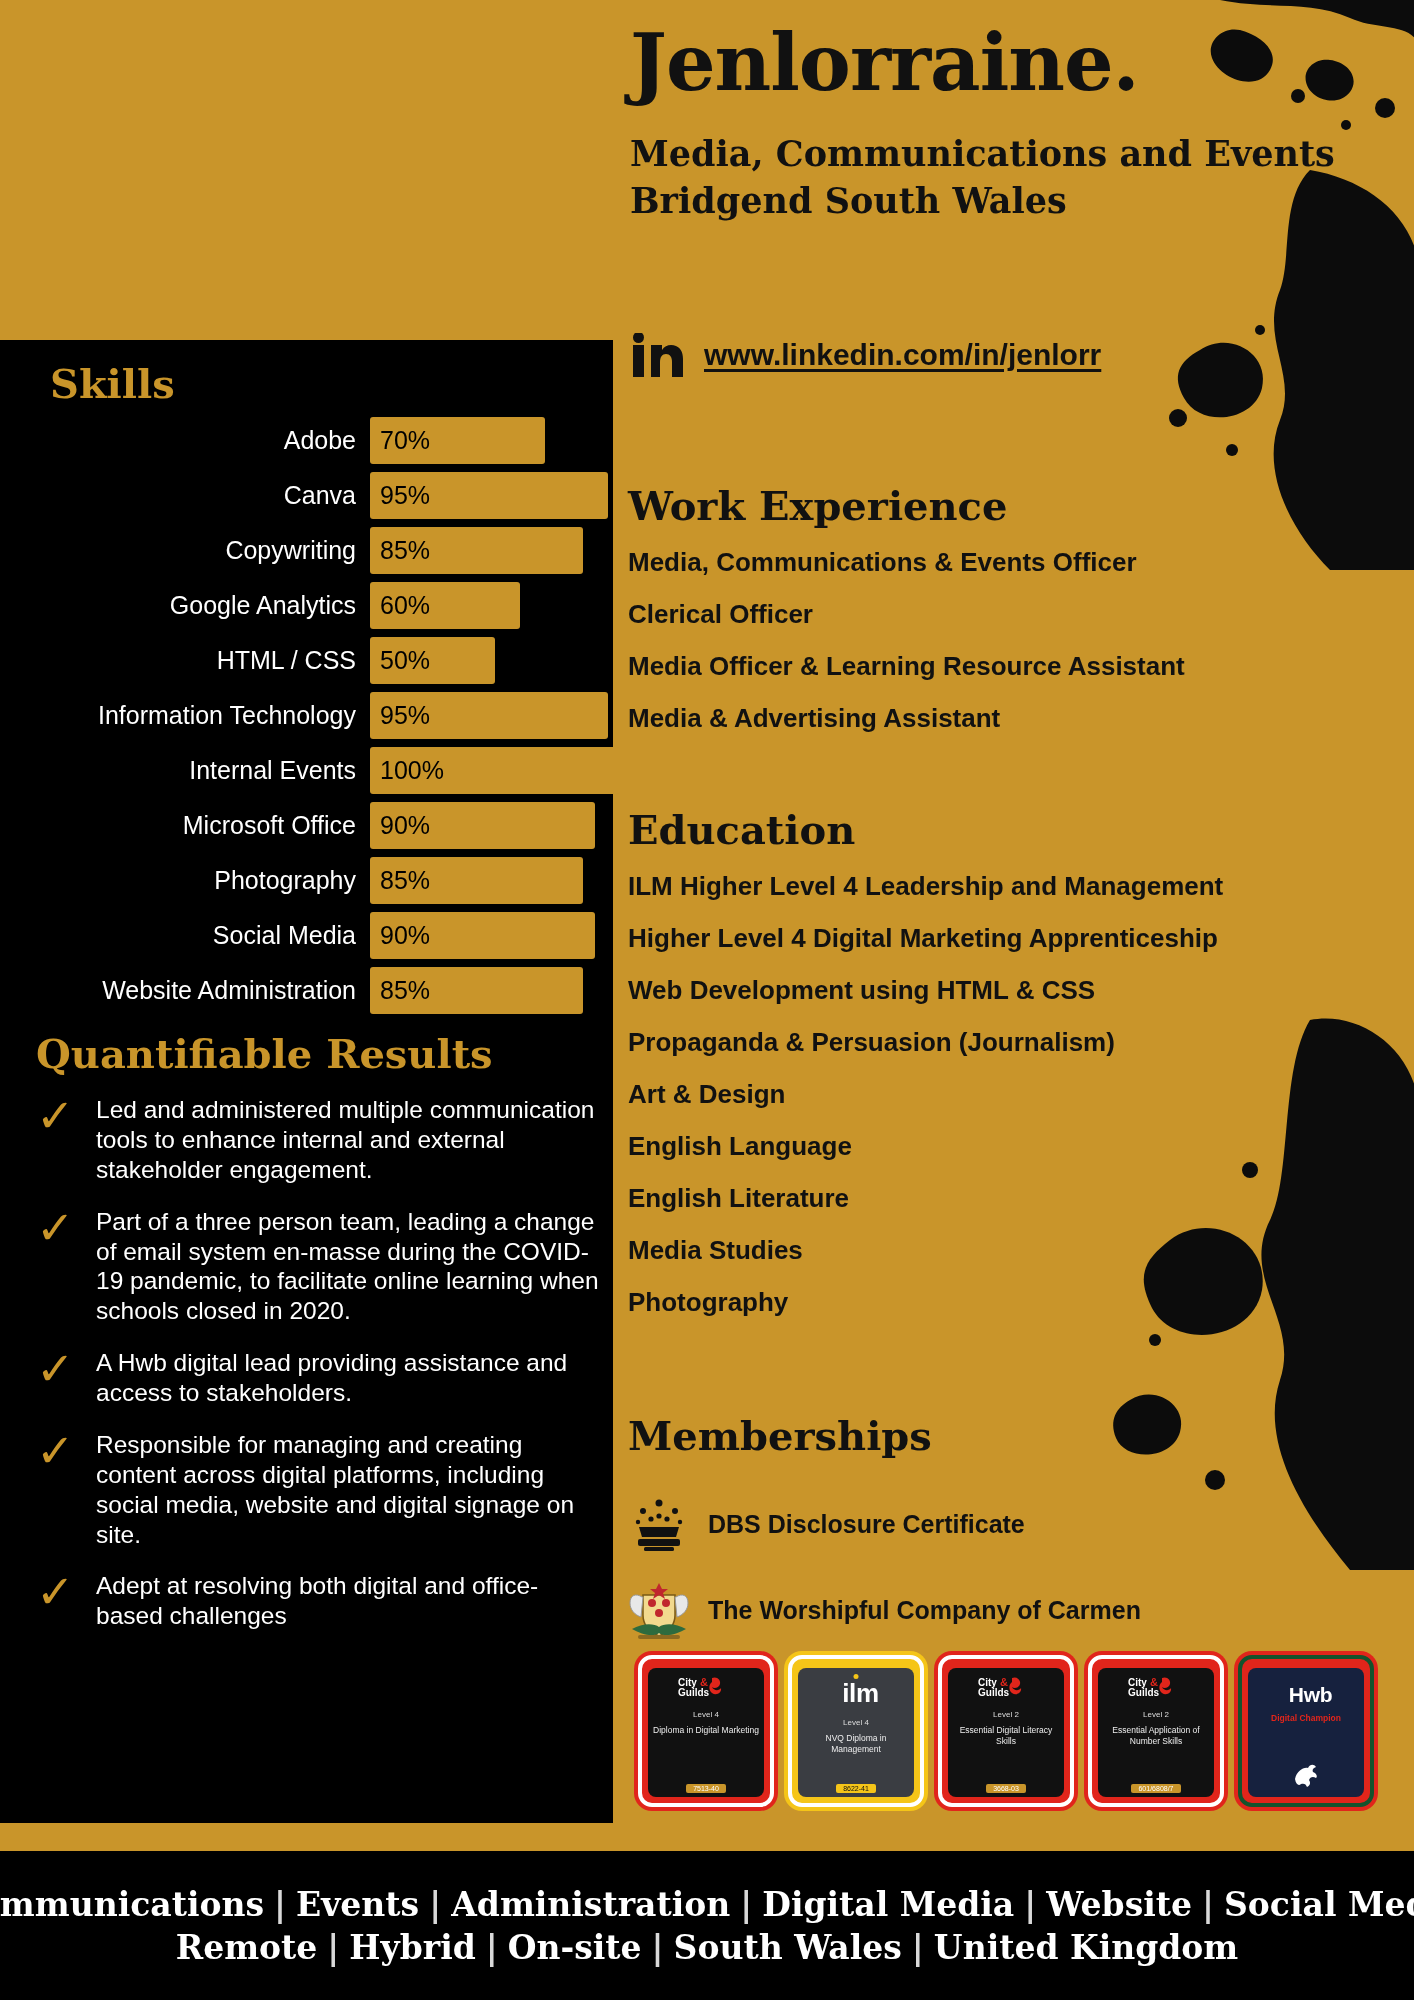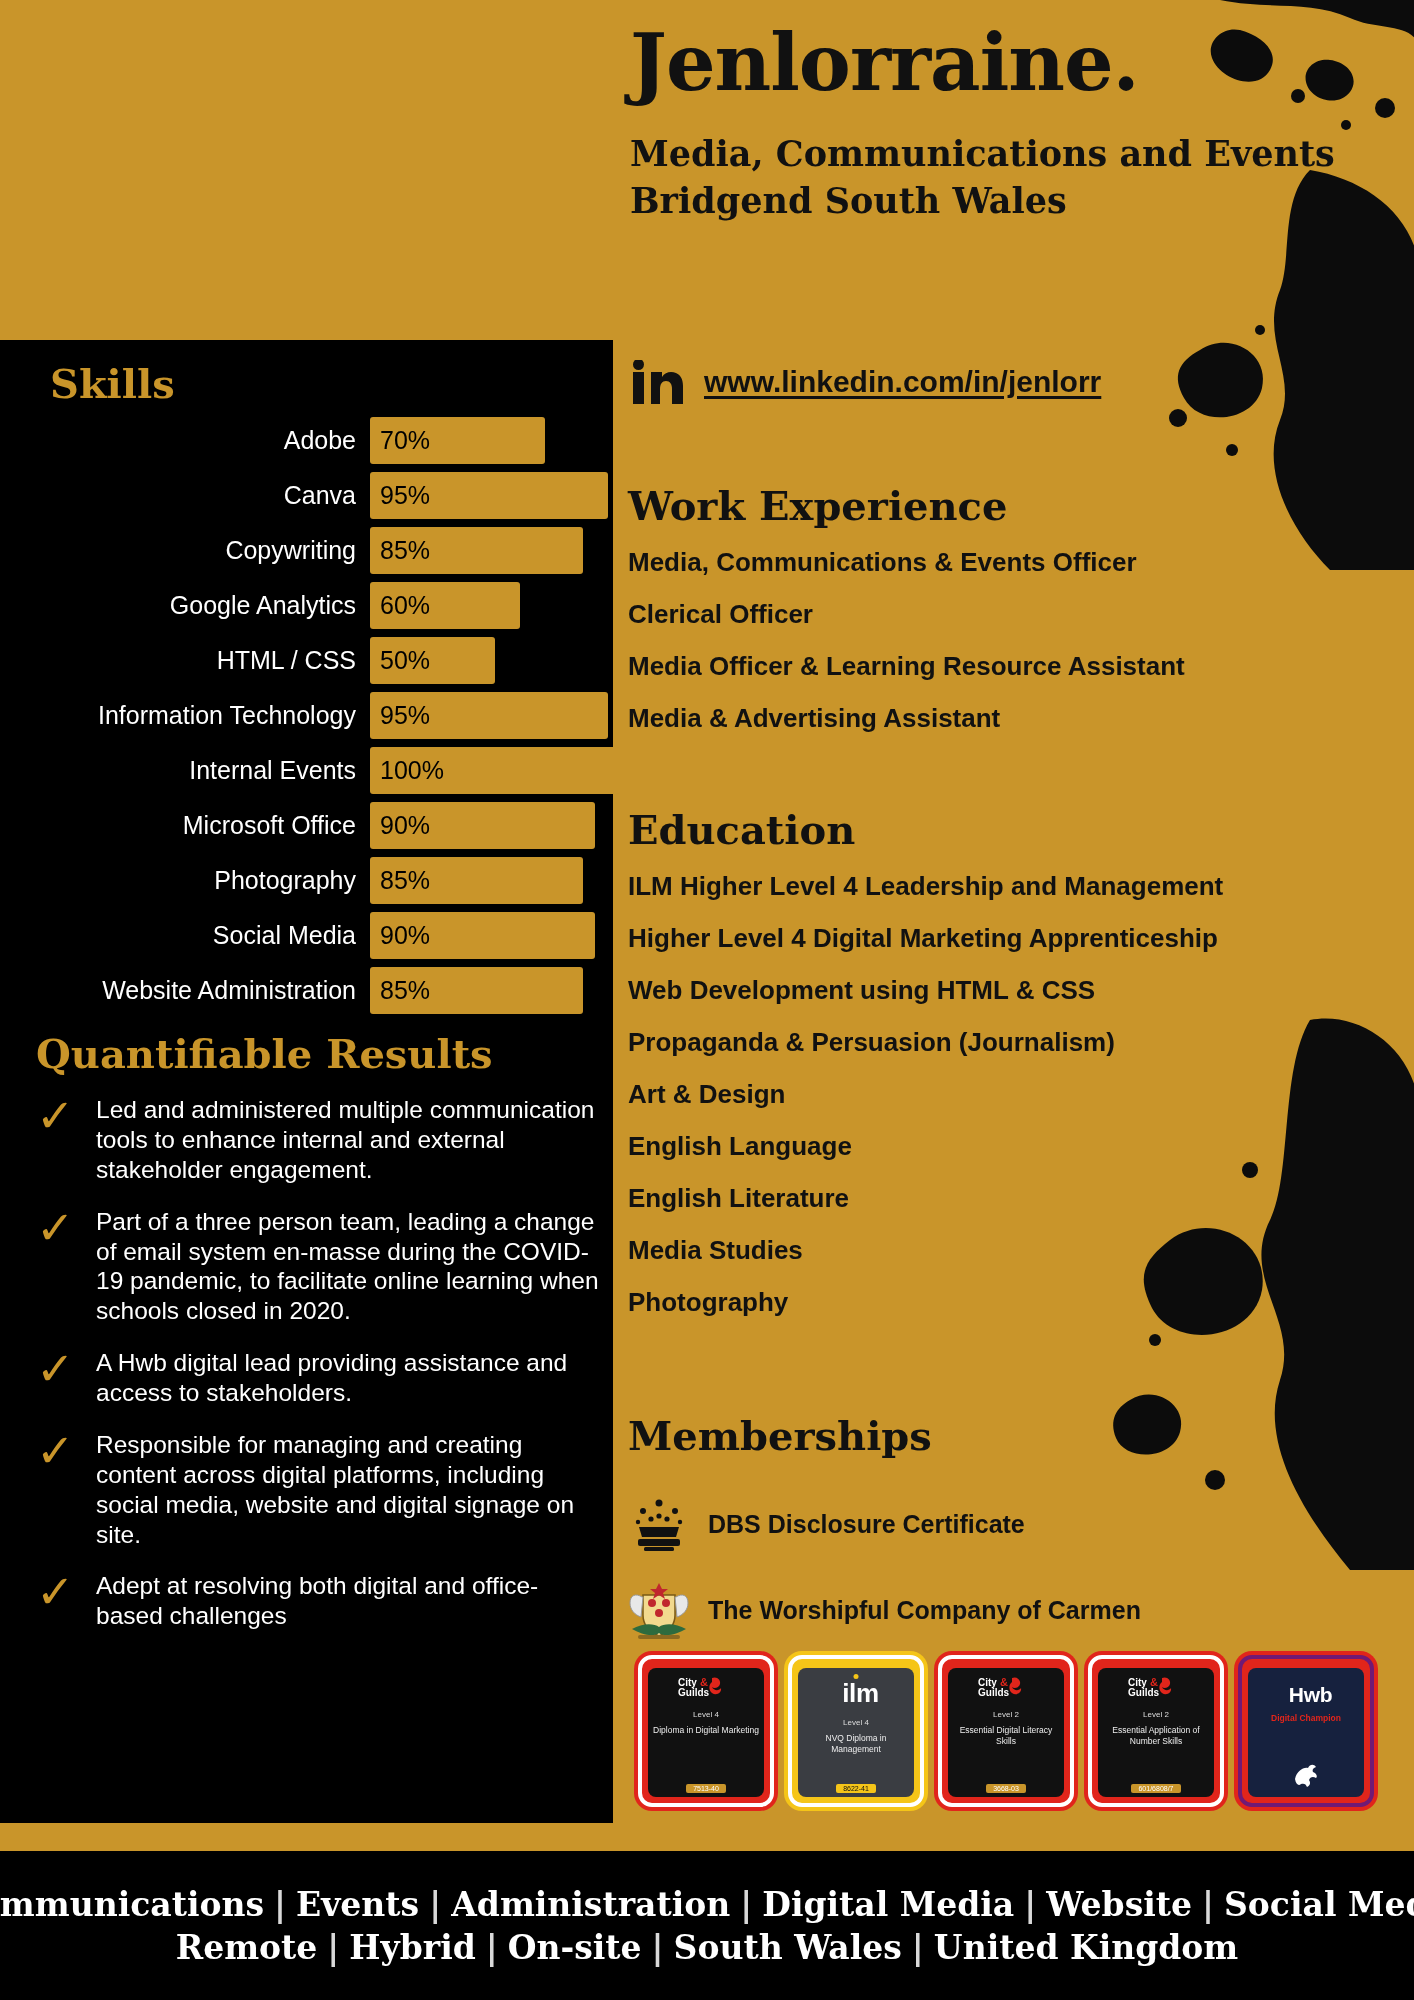--- a/index.html
+++ b/index.html
@@ -57,21 +57,21 @@
     font-size: 78px; font-weight: 700;
     color: #111; letter-spacing: -1px; line-height: 1.05;
   }
   .tagline {
     font-family: "DejaVu Serif", serif;
     font-size: 35px; font-weight: 700; color: #111;
     line-height: 1.35; margin-top: 26px;
   }
 
   
-  .contact { position: absolute; left: 628px; top: 330px; width: 770px; margin-top: 27px; }
+  .contact { position: absolute; left: 628px; top: 330px; width: 770px; }
   .contact-row { display: flex; align-items: center; gap: 18px; margin-bottom: 16px; }
   .c-icon { width: 58px; height: 50px; display: flex; align-items: center; justify-content: center; flex: 0 0 58px; }
   .c-link {
     font-size: 30px; font-weight: 700; color: #111;
     text-decoration: underline; text-underline-offset: 4px;
     font-family: "Liberation Sans", sans-serif;
   }
 
   
   .rcol { position: absolute; left: 628px; width: 760px; }
@@ -356,21 +356,21 @@
           <text x="22" y="10" fill="#E1251B" font-family="Liberation Sans, sans-serif" font-size="11" font-weight="700">&amp;</text>
           <text x="0" y="20" fill="#fff" font-family="Liberation Sans, sans-serif" font-size="10" font-weight="700">Guilds</text>
           <path fill="#E1251B" d="M34,2 c5,-2 9,2 8,6 -1,4 -6,5 -8,3 2,4 7,4 9,1 1,5 -5,8 -9,5 -3,-2 -4,-8 0,-11 Z"></path>
         </svg>
         <div class="badge-level">Level 2</div>
         <div class="badge-title">Essential Application of Number Skills</div>
         <div class="badge-code">601/6808/7</div>
       </div>
     </div>
 
-    <div class="badge" style="background:#E1251B;border:4px solid #701a75;box-shadow:0 0 0 4px #E1251B">
+    <div class="badge" style="background:#E1251B;border:4px solid #14532d;box-shadow:0 0 0 4px #E1251B">
       <div class="badge-inner" style="background:#16213E">
         <div class="badge-brand" style="font-size:21px;margin-top:8px">Hwb</div>
         <div class="badge-title" style="color:#E1251B;font-weight:700;margin-top:5px">Digital Champion</div>
         <svg width="30" height="32" viewBox="0 0 30 32" style="margin-top:auto;margin-bottom:4px">
           <path fill="#fff" d="M4,22 c2,-8 8,-12 13,-11 2,-4 6,-4 8,-1 -3,1 -4,3 -3,5 3,1 5,4 3,6 -3,-2 -6,-1 -7,2 2,3 1,6 -2,7 -1,-3 -3,-4 -6,-3 -2,2 -5,1 -6,-5 Z"></path>
         </svg>
       </div>
     </div>
   </div>
 

